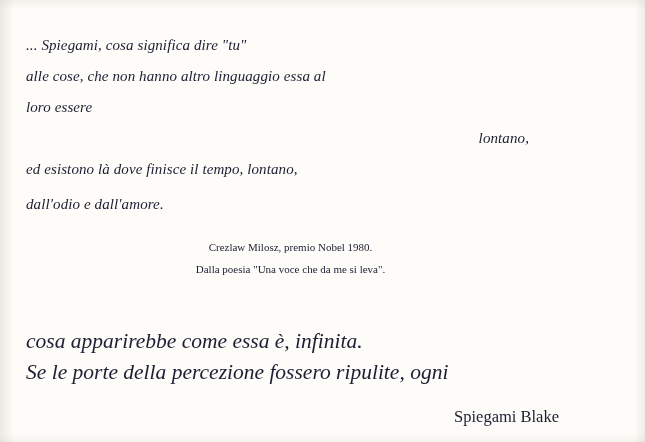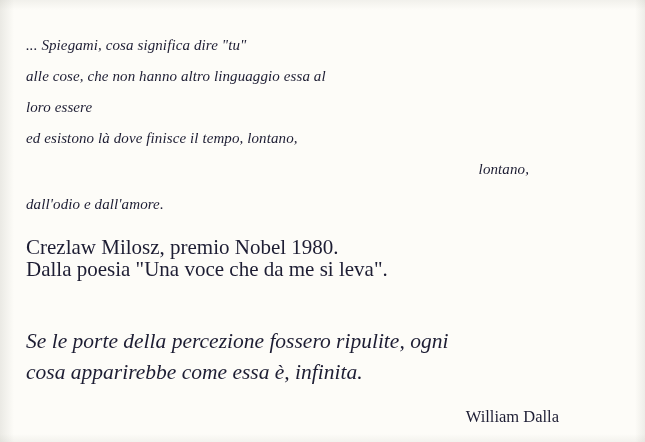--- a/index.html
+++ b/index.html
@@ -50,23 +50,23 @@
   .poem .ln.indent-right2 {
     text-align: right;
     padding-right: 88px;
   }
   .poem .ln.gap-top {
     margin-top: 4px;
   }
 
   .attribution {
     margin-top: 16px;
-    text-align: left;
+    text-align: center;
     padding-right: 62px;
-    font-size: 21px;
+    font-size: 11px;
     line-height: 22px;
     font-style: normal;
     color: #1d1d33;
   }
   .attribution .attr-line {
     display: block;
   }
 
   .quote2 {
     margin-top: 46px;
@@ -89,30 +89,30 @@
 <body>
 
 <div class="page"></div>
 
 <div class="content">
 
   <div class="poem">
     <div class="ln">... Spiegami, cosa significa dire "tu"</div>
     <div class="ln">alle cose, che non hanno altro linguaggio essa al</div>
     <div class="ln indent-right">loro essere</div>
+    <div class="ln indent-right2">lontano,</div>
     <div class="ln">ed esistono là dove finisce il tempo, lontano,</div>
-    <div class="ln indent-right2">lontano,</div>
     <div class="ln gap-top">dall'odio e dall'amore.</div>
   </div>
 
   <div class="attribution">
     <span class="attr-line">Crezlaw Milosz, premio Nobel 1980.</span>
     <span class="attr-line">Dalla poesia "Una voce che da me si leva".</span>
   </div>
 
   <div class="quote2">
+    <div class="ln">cosa apparirebbe come essa è, infinita.</div>
     <div class="ln">Se le porte della percezione fossero ripulite, ogni</div>
-    <div class="ln">cosa apparirebbe come essa è, infinita.</div>
   </div>
 
-  <div class="author2">William Dalla</div>
+  <div class="author2">Spiegami Blake</div>
 
 </div>
 
 </body></html>

